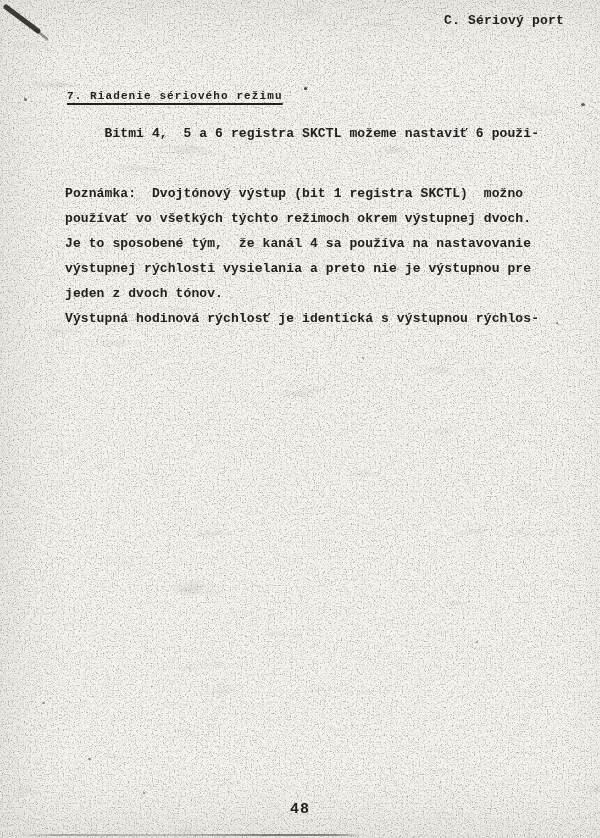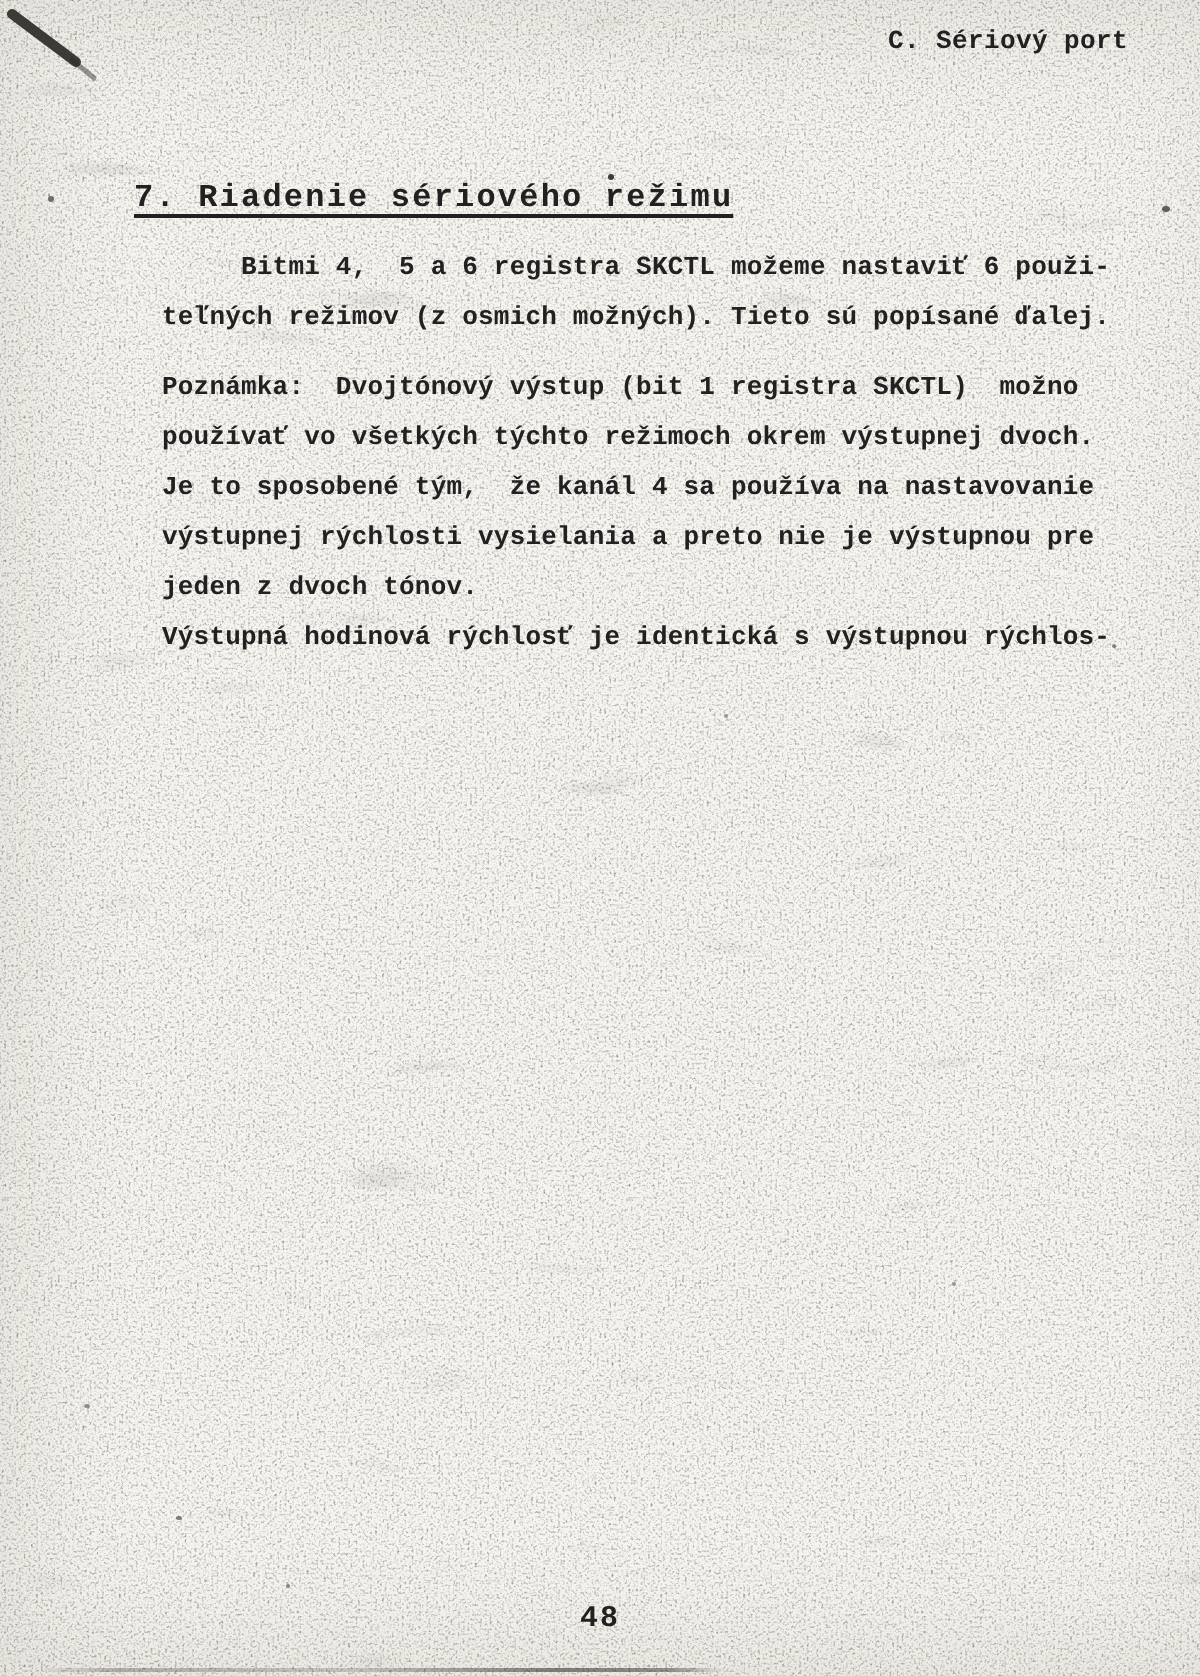--- a/index.html
+++ b/index.html
@@ -14,26 +14,26 @@
     padding-left: 30px;
   }
   .grain{position:absolute;inset:0;pointer-events:none;}
   .txt{position:absolute;white-space:pre;font-weight:700;}
   .doc-header{
     top:13px;right:66px;
     font-size:13px;letter-spacing:0.2px;
   }
   .doc-heading{
     top:90px;left:67px;
-    font-size:16px;letter-spacing:1.1px;
+    font-size:11px;letter-spacing:1.1px;
     text-decoration:underline;
     text-decoration-thickness:1.6px;
     text-underline-offset:4px;
   }
-  .block{position:absolute;left:65px;font-size:13px;letter-spacing:0.1px;margin-left:16px;}
+  .block{position:absolute;left:65px;font-size:13px;letter-spacing:0.1px;}
   .block .ln{height:25px;line-height:25px;white-space:pre;font-weight:700;}
   .intro{top:121px;}
   .note{top:181px;}
   .page-number{
     top:801px;left:0;width:600px;text-align:center;
     font-size:15px;letter-spacing:1px;
   }
   .corner-mark{position:absolute;top:0;left:0;pointer-events:none;}
   .speck{position:absolute;background:#3c3a36;border-radius:50%;pointer-events:none;}
   .bottom-scan-line{
@@ -78,21 +78,20 @@
   <div class="speck" style="left:362px;top:357px;width:2px;height:2px;opacity:.45;"></div>
 
   <div class="bottom-scan-line"></div>
 
   <div class="txt doc-header">C. Sériový port</div>
 
   <div class="txt doc-heading">7. Riadenie sériového režimu</div>
 
   <div class="block intro">
     <div class="ln">     Bitmi 4,  5 a 6 registra SKCTL možeme nastaviť 6 použi-</div>
-    <div class="ln">teľných režimov (z osmich možných). Tieto sú popísané ďalej.</div>
   </div>
 
   <div class="block note">
     <div class="ln">Poznámka:  Dvojtónový výstup (bit 1 registra SKCTL)  možno</div>
     <div class="ln">používať vo všetkých týchto režimoch okrem výstupnej dvoch.</div>
     <div class="ln">Je to sposobené tým,  že kanál 4 sa používa na nastavovanie</div>
     <div class="ln">výstupnej rýchlosti vysielania a preto nie je výstupnou pre</div>
     <div class="ln">jeden z dvoch tónov.</div>
     <div class="ln">Výstupná hodinová rýchlosť je identická s výstupnou rýchlos-</div>
   </div>

